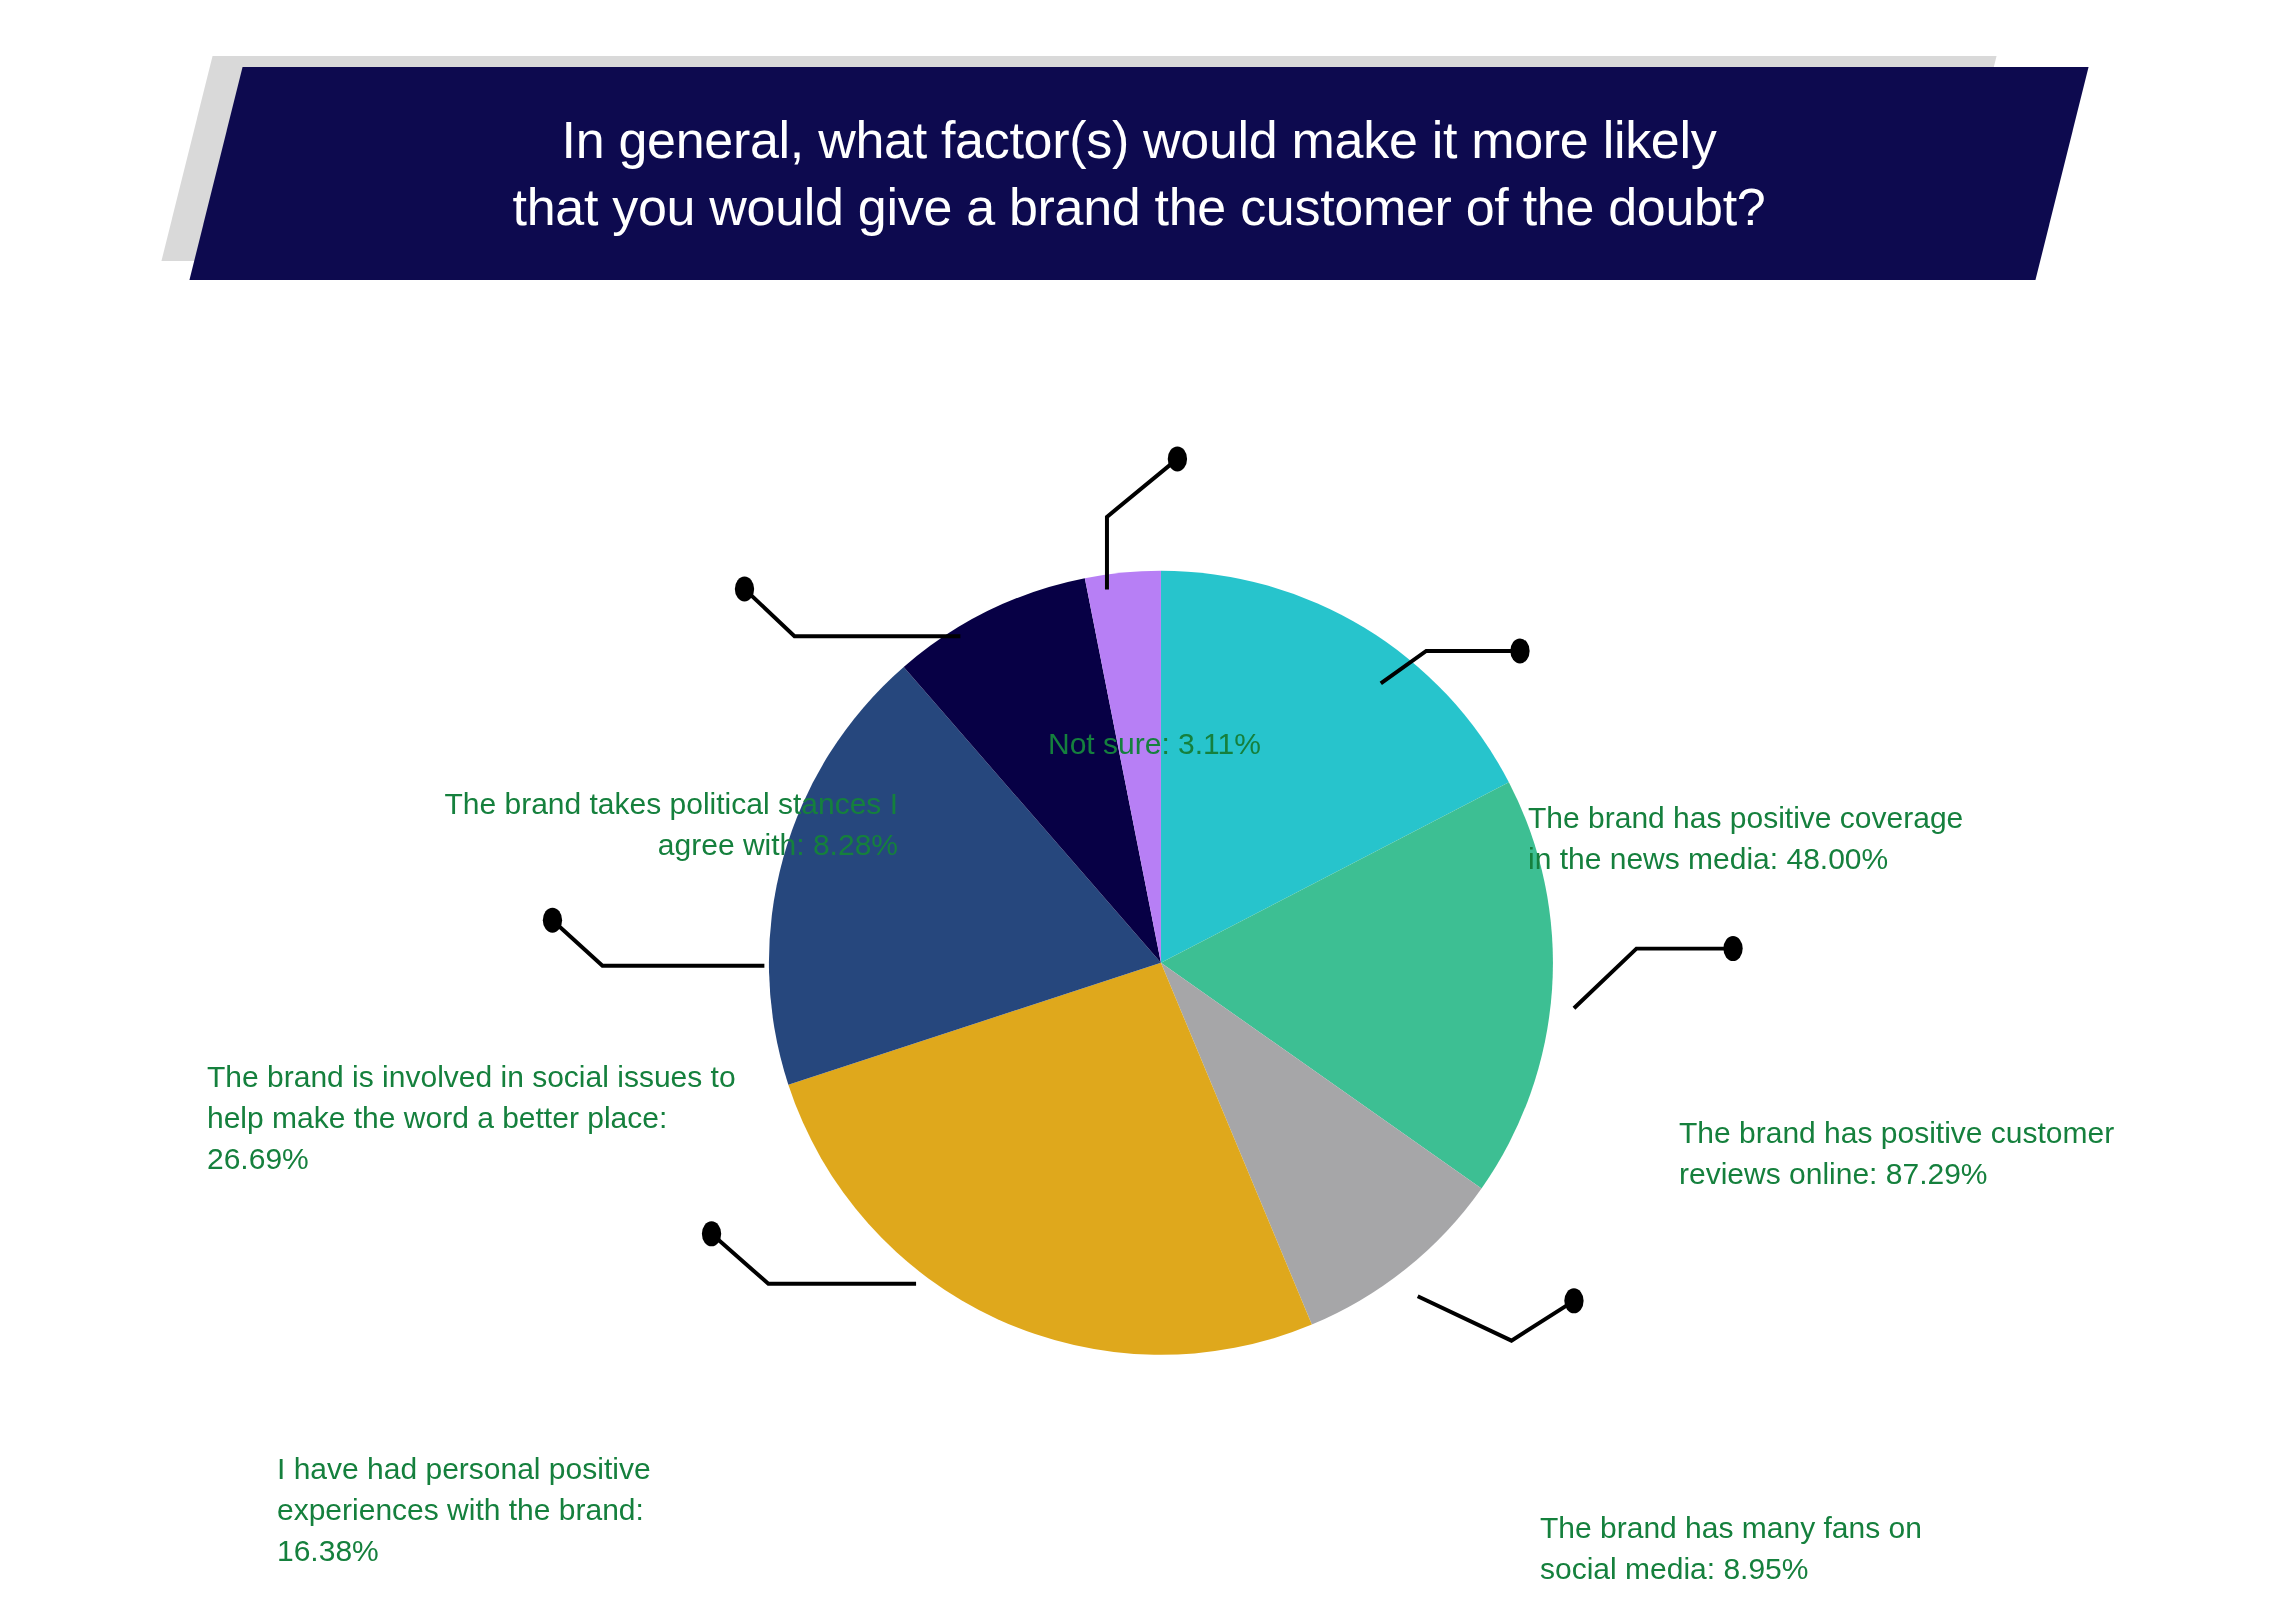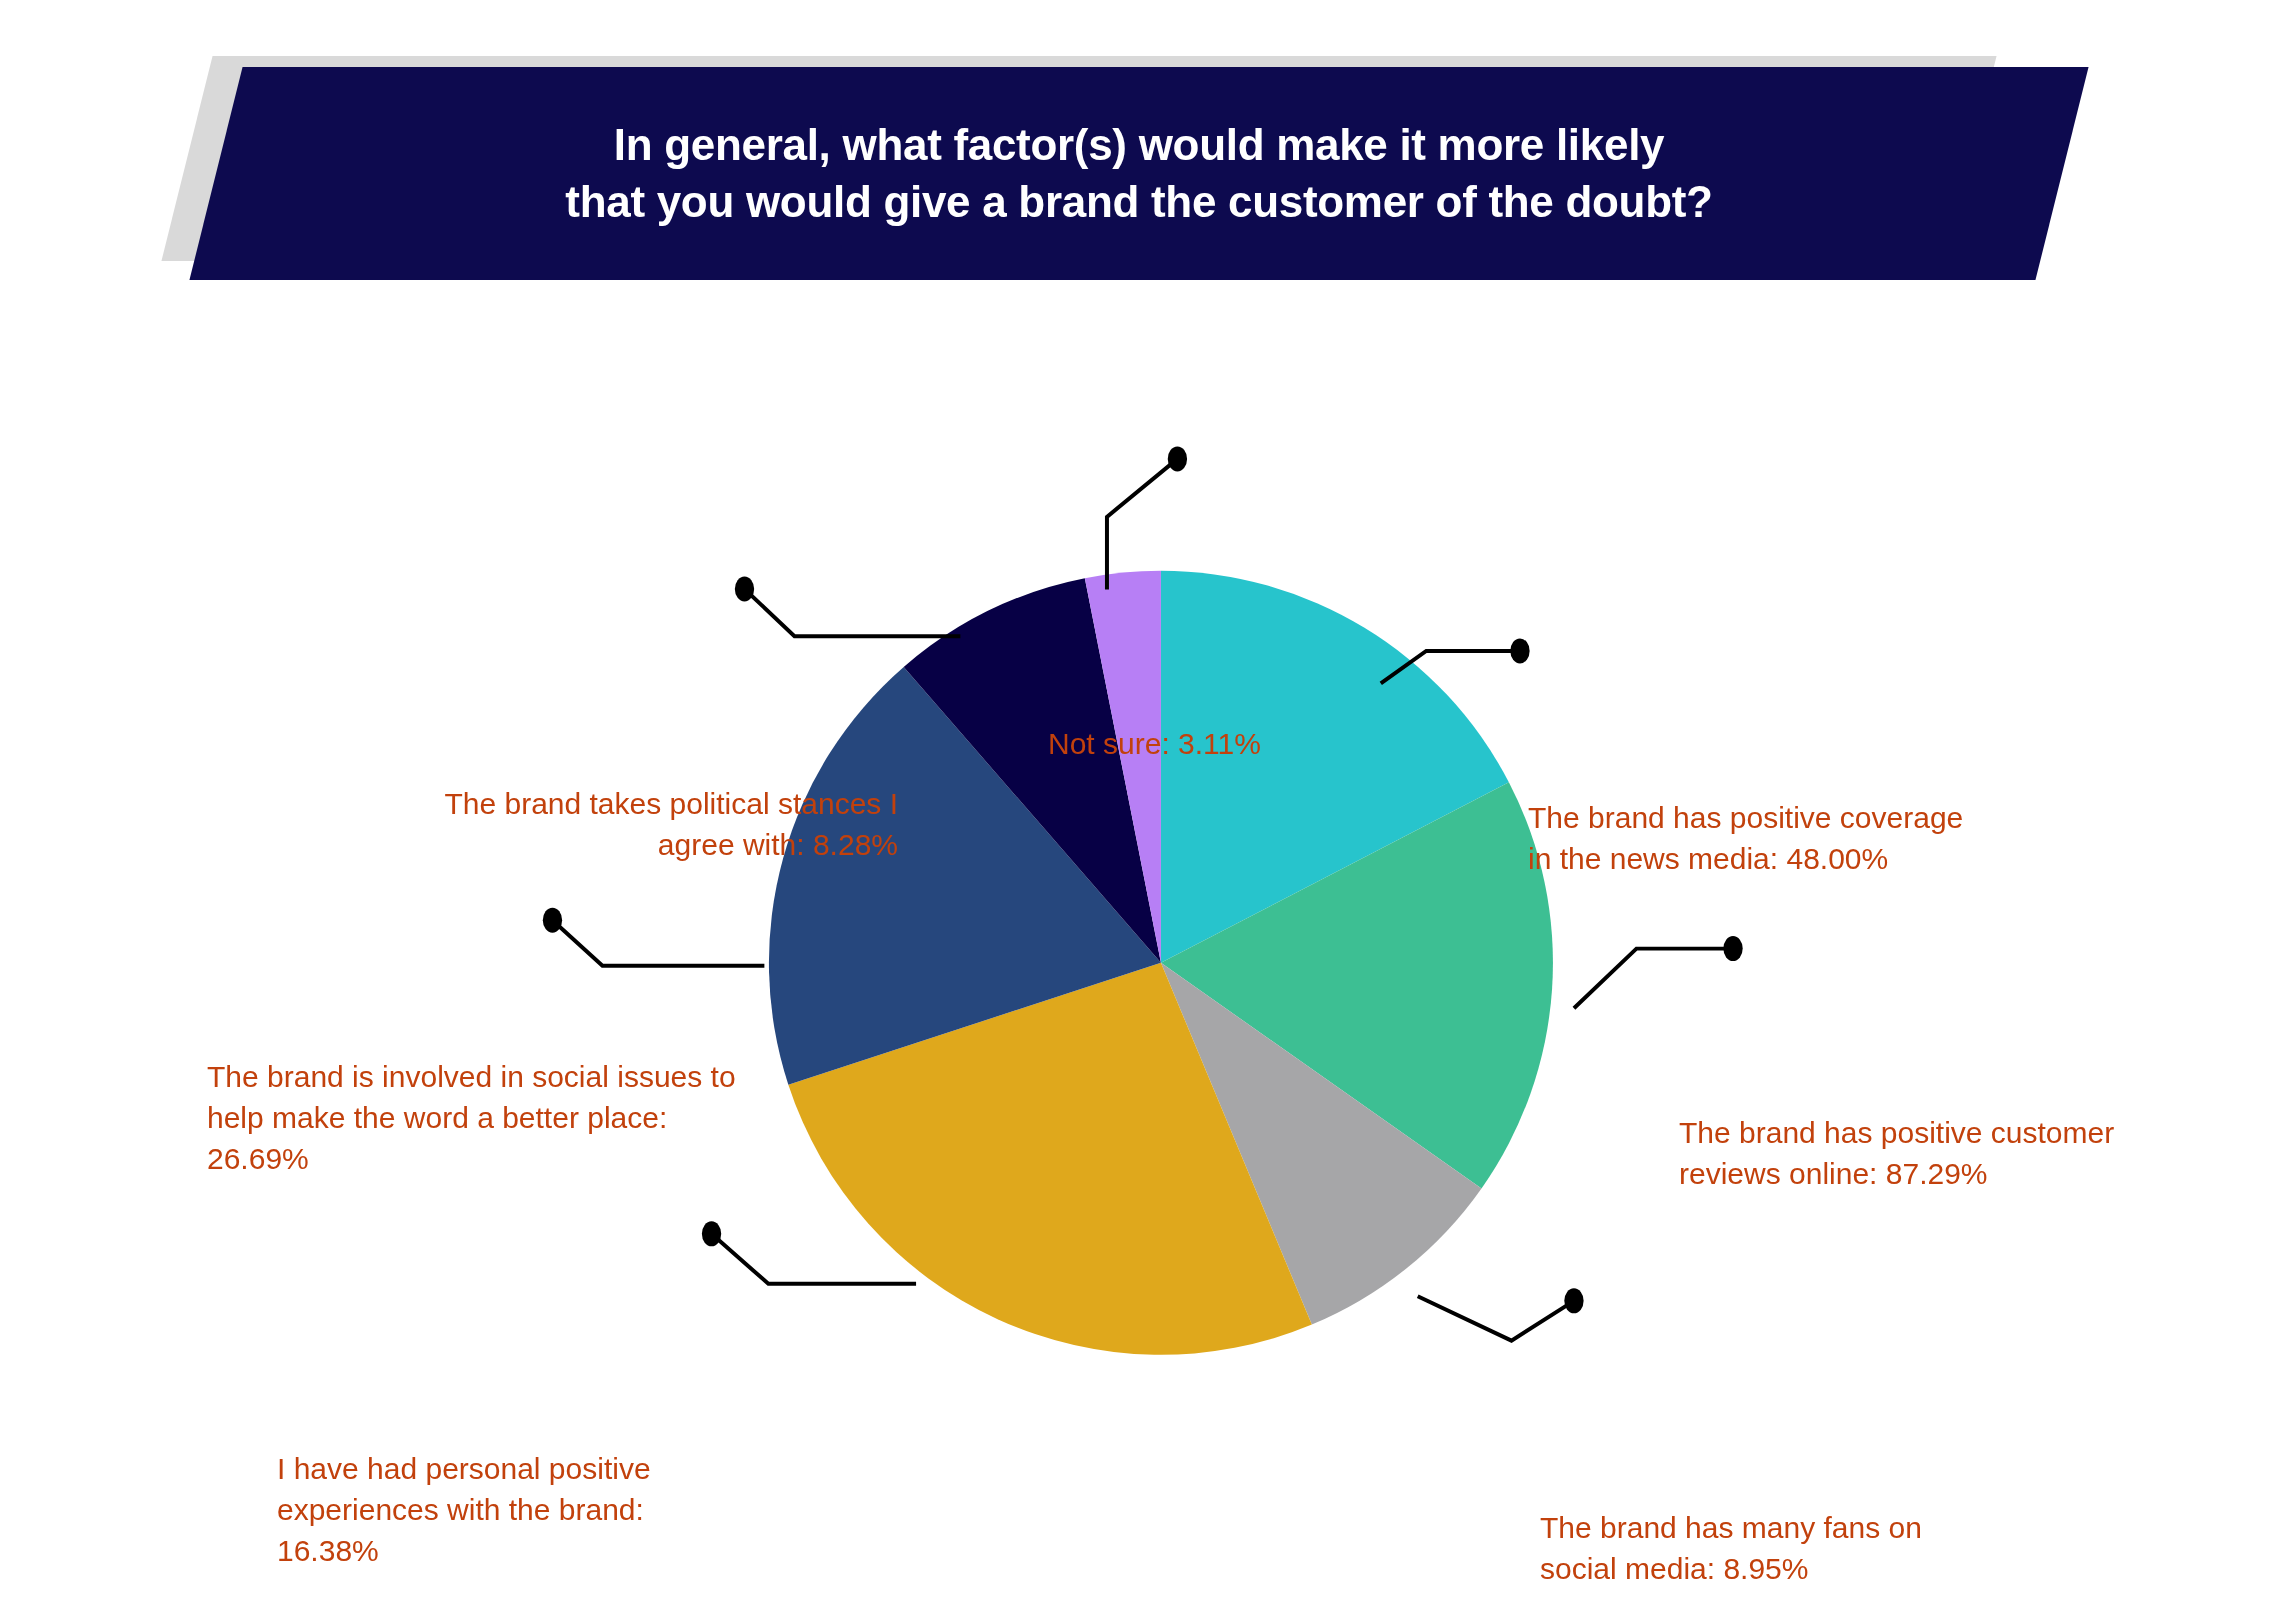--- a/index.html
+++ b/index.html
@@ -50,22 +50,22 @@
     top: 67px;
     width: 1846px;
     height: 213px;
     display: flex;
     flex-direction: column;
     align-items: center;
     justify-content: center;
   }
   .banner-line {
     color: #ffffff;
-    font-size: 44px;
-    font-weight: bold;
+    font-size: 52px;
+    font-weight: normal;
     letter-spacing: -0.3px;
     line-height: 1.28;
     white-space: nowrap;
     text-align: center;
   }
 
   
   #chart-area {
     position: absolute;
     left: 0;
@@ -82,21 +82,21 @@
     position: absolute;
     left: 0;
     top: 0;
   }
 
   
   .callout {
     position: absolute;
     font-size: 30px;
     line-height: 1.36;
-    color: #c2410c;
+    color: #15803d;
     font-family: "Liberation Sans", sans-serif;
     white-space: pre-line;
   }
   .callout.right { text-align: left; }
   .callout.left  { text-align: left; }
 </style>
 </head>
 <body>
 
 <div id="page">

